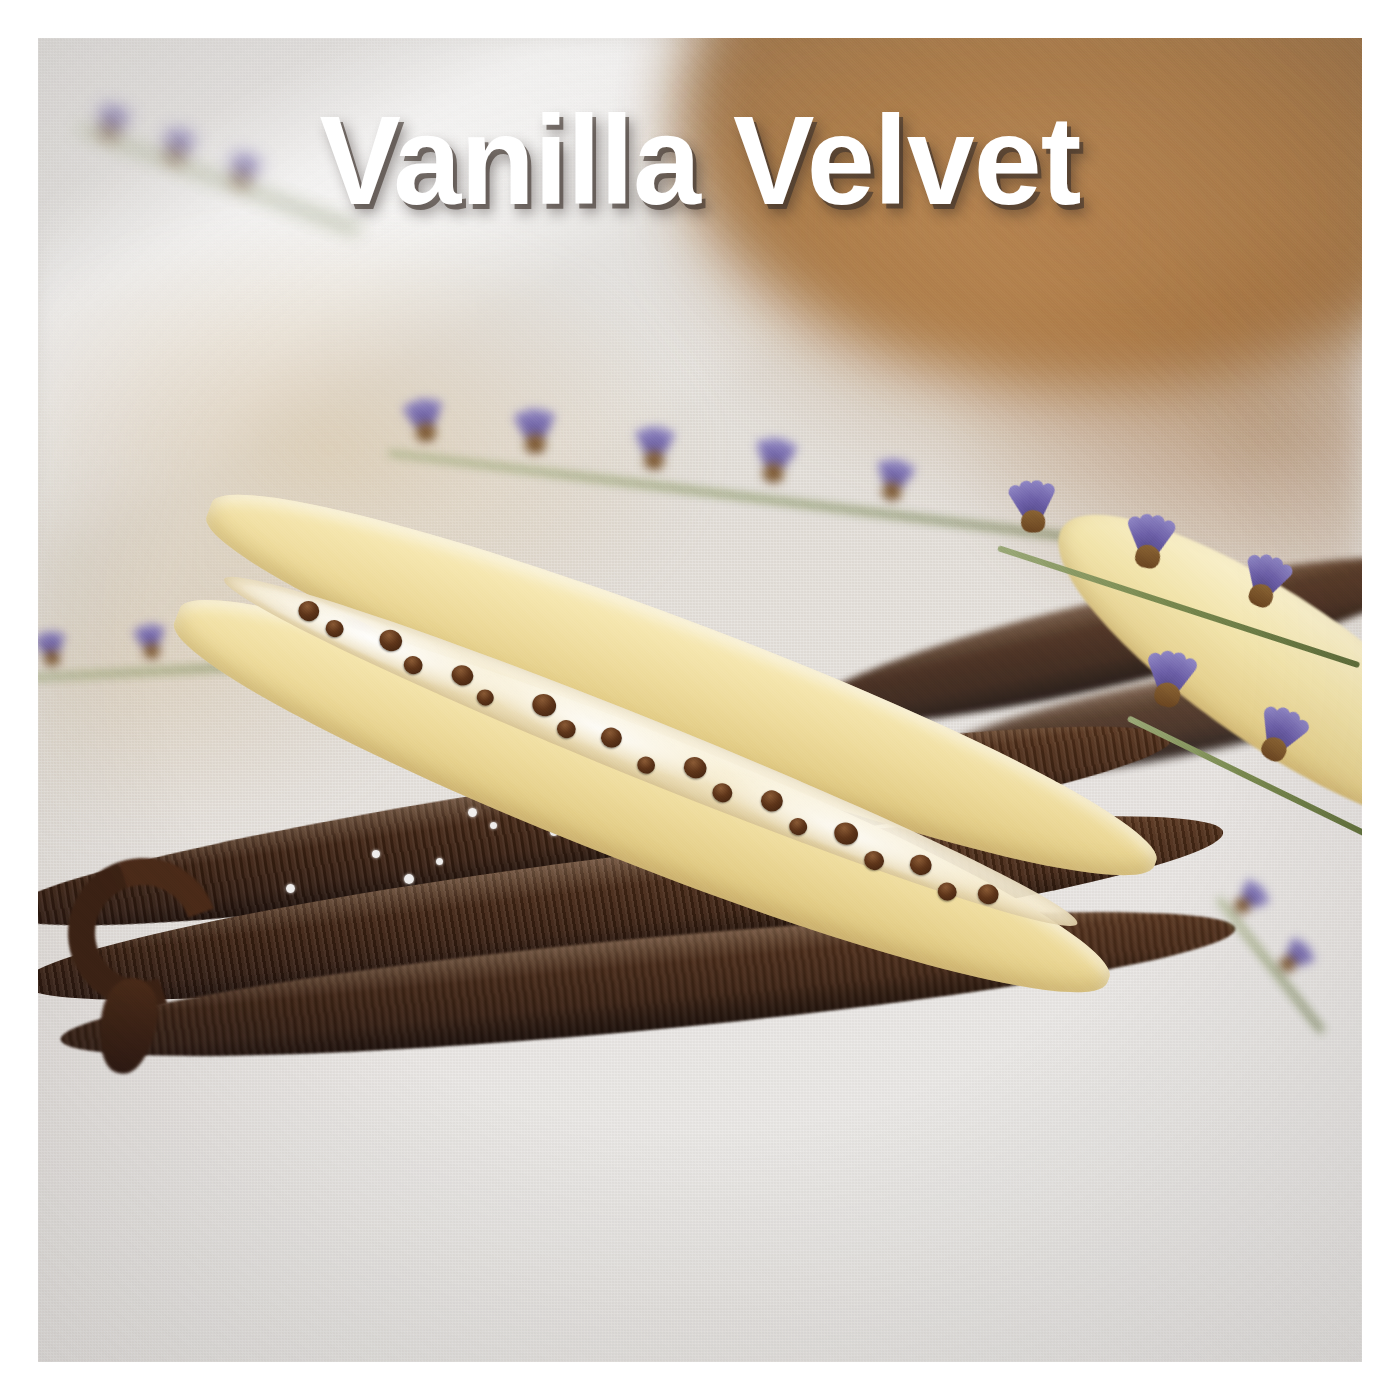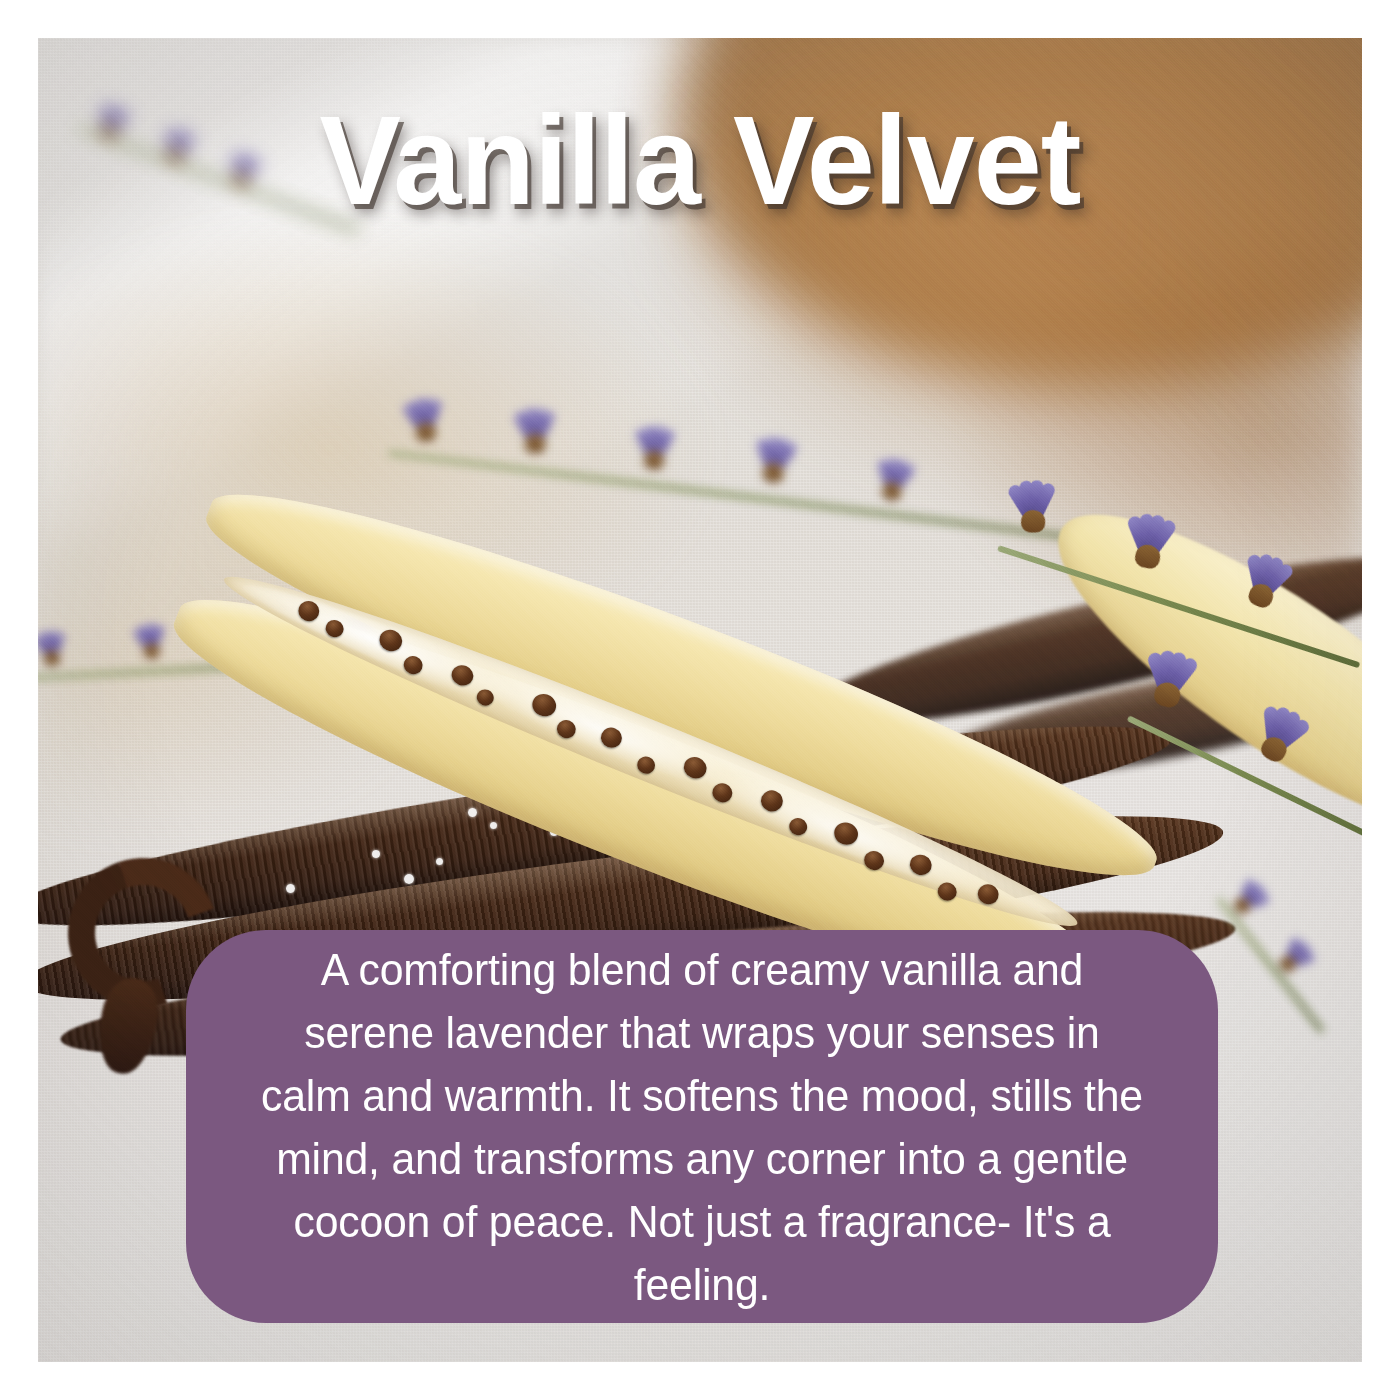--- a/index.html
+++ b/index.html
@@ -491,17 +491,14 @@
           <u></u>
         </div>
     </div>
 
     <div class="layer" id="grade"></div>
     <div class="layer" id="grain"></div>
   </div>
 
   <div id="title">Vanilla Velvet</div>
 
-  <div id="card">
-    <div id="card-text">A comforting blend of creamy vanilla and serene lavender that wraps your senses in calm and warmth. It softens the mood, stills the mind, and transforms any corner into a gentle cocoon of peace. Not just a fragrance- It's a feeling.</div>
-  </div>
 
 </div>
 
 </body></html>

